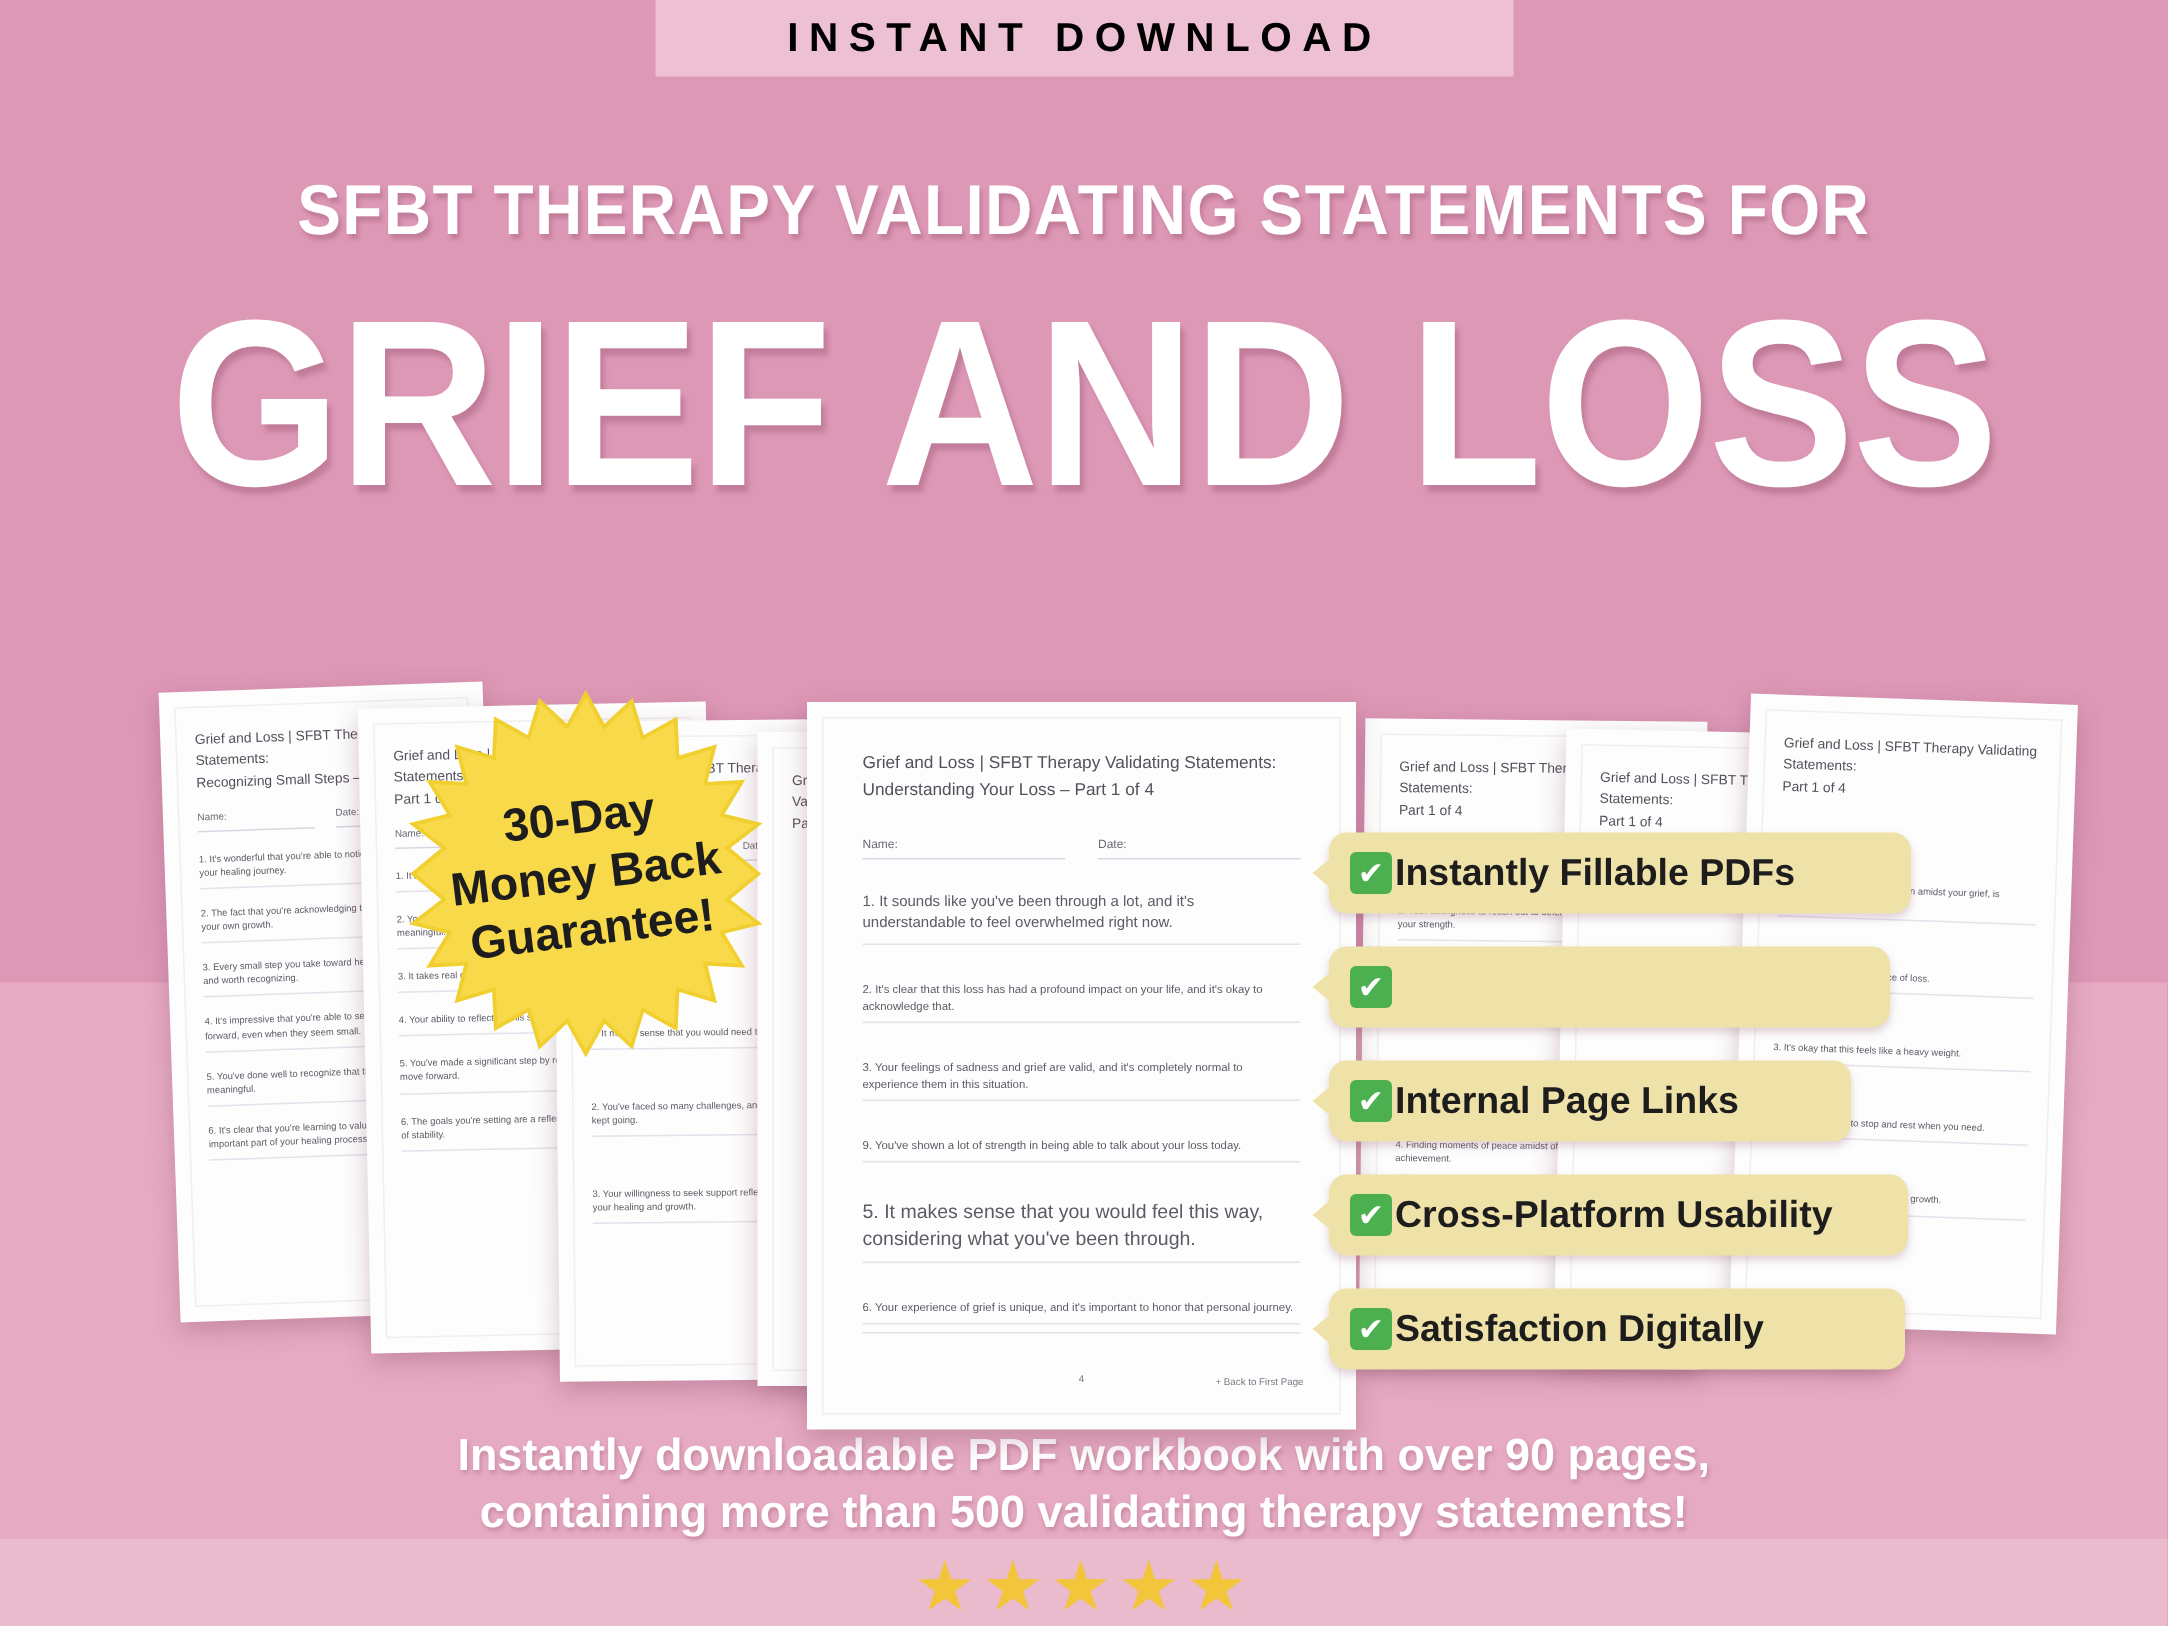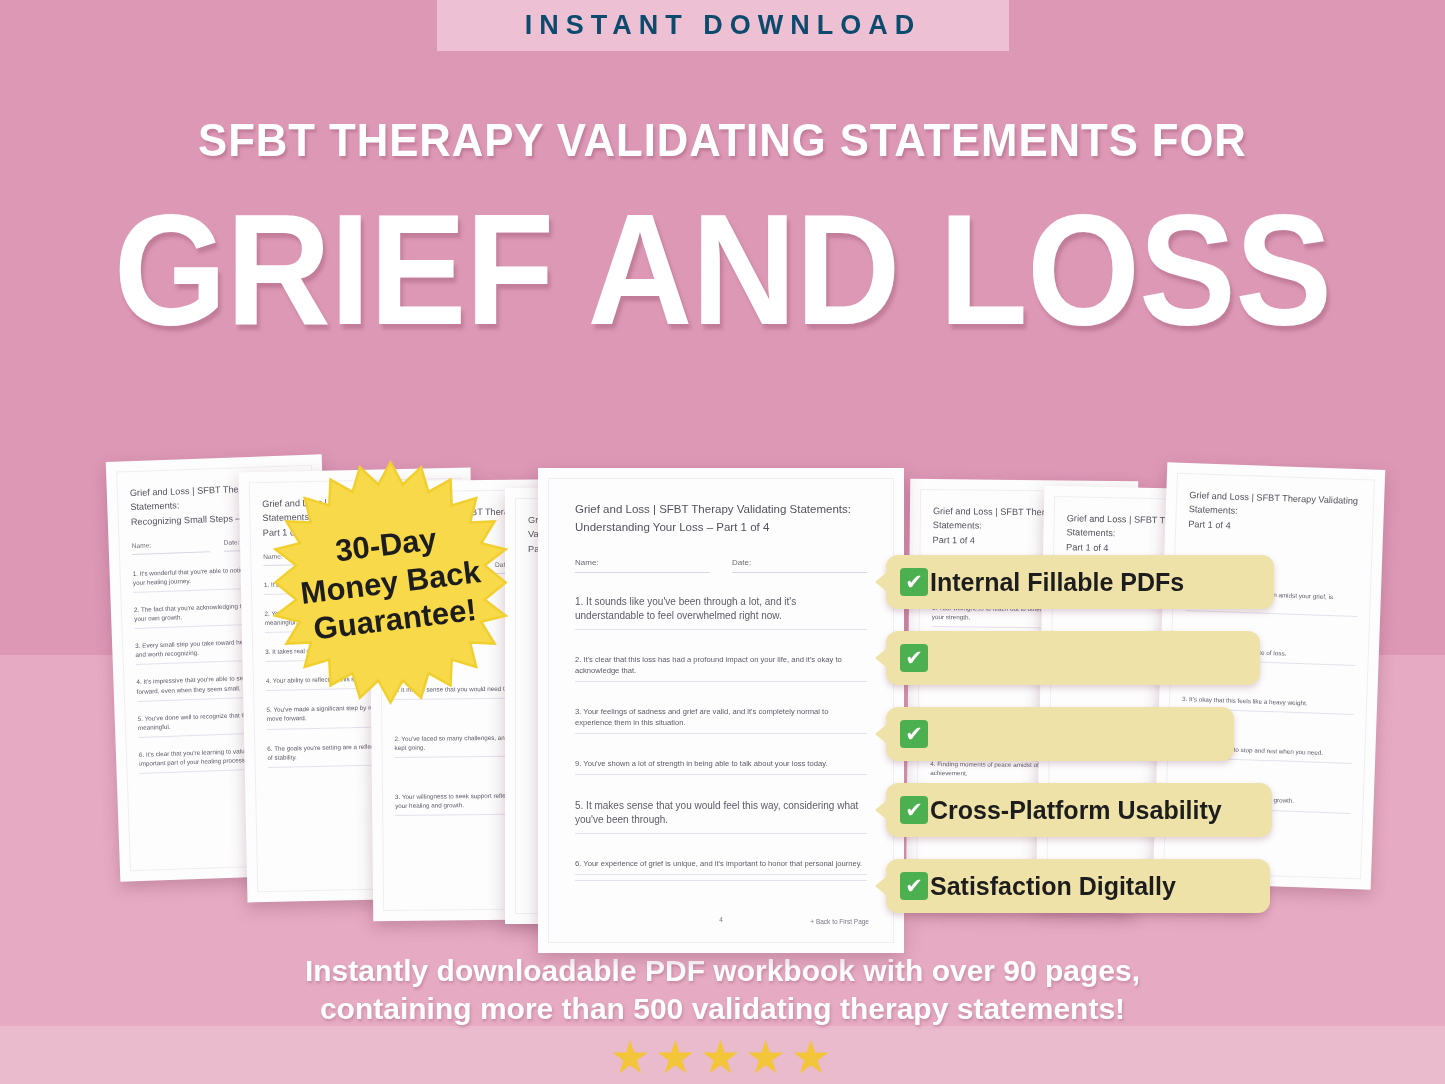--- a/index.html
+++ b/index.html
@@ -22,21 +22,21 @@
     background: #eabacd;
   }
 
   
   .instant-banner {
     position: absolute; left: 437px; top: 0; width: 572px; height: 51px;
     background: #eec0d3;
     display: flex; align-items: center; justify-content: center;
   }
   .instant-banner span {
-    color: #0c4a6e;
+    color: #000000;
     font-size: 27px;
     font-weight: bold;
     letter-spacing: 7px;
     font-family: "Liberation Sans", sans-serif;
   }
 
   
   .headline-sub {
     position: absolute; top: 112px; left: 0; width: 1445px;
     text-align: center;
@@ -316,21 +316,21 @@
         </div>
         <div style="margin-top:22px;">
           <div class="stmt" style="font-size:10px;">1. It sounds like you've been through a lot, and it's understandable to feel overwhelmed right now.</div>
           <div class="ansline"></div>
           <div class="stmt" style="font-size:7.6px;margin-top:24px;">2. It's clear that this loss has had a profound impact on your life, and it's okay to acknowledge that.</div>
           <div class="ansline"></div>
           <div class="stmt" style="font-size:7.6px;margin-top:24px;">3. Your feelings of sadness and grief are valid, and it's completely normal to experience them in this situation.</div>
           <div class="ansline"></div>
           <div class="stmt" style="font-size:7.6px;margin-top:24px;">9. You've shown a lot of strength in being able to talk about your loss today.</div>
           <div class="ansline"></div>
-          <div class="stmt" style="font-size:10px;margin-top:24px;">5. It makes sense that you would feel this way, considering what you've been through.</div>
+          <div class="stmt" style="font-size:13px;margin-top:24px;">5. It makes sense that you would feel this way, considering what you've been through.</div>
           <div class="ansline"></div>
           <div class="stmt" style="font-size:7.6px;margin-top:24px;">6. Your experience of grief is unique, and it's important to honor that personal journey.</div>
           <div class="ansline"></div>
           <div class="ansline"></div>
         </div>
       </div>
       <div style="position:absolute;bottom:14px;left:0;right:0;padding:0 24px;display:flex;align-items:center;">
         <span style="flex:1;"></span>
         <span class="pagenum">4</span>
         <span style="flex:1;text-align:right;">
@@ -403,27 +403,28 @@
   <div class="badge-text">
     <div>30-Day</div>
     <div>Money Back</div>
     <div>Guarantee!</div>
   </div>
 </div>
 
 <div class="features">
   <div class="pill pill-1">
     <span class="check">✔</span>
-    <span class="label">Internal Fillable PDFs</span>
+    <span class="label">Instantly Fillable PDFs</span>
   </div>
   <div class="pill pill-2">
     <span class="check">✔</span>
   </div>
   <div class="pill pill-3">
     <span class="check">✔</span>
+    <span class="label">Internal Page Links</span>
   </div>
   <div class="pill pill-4">
     <span class="check">✔</span>
     <span class="label">Cross-Platform Usability</span>
   </div>
   <div class="pill pill-5">
     <span class="check">✔</span>
     <span class="label">Satisfaction Digitally</span>
   </div>
 </div>

